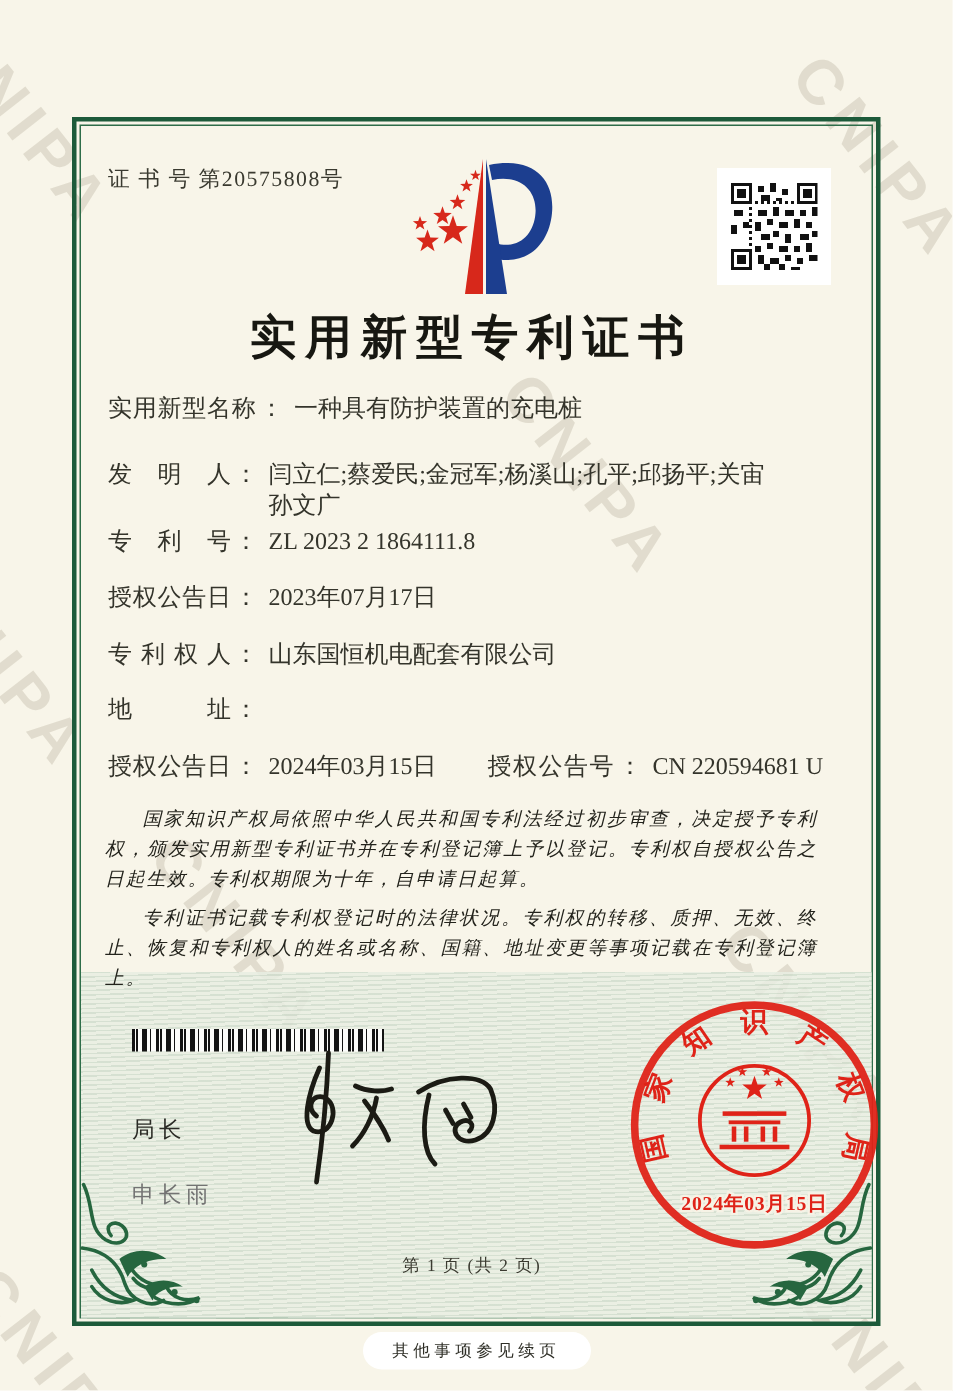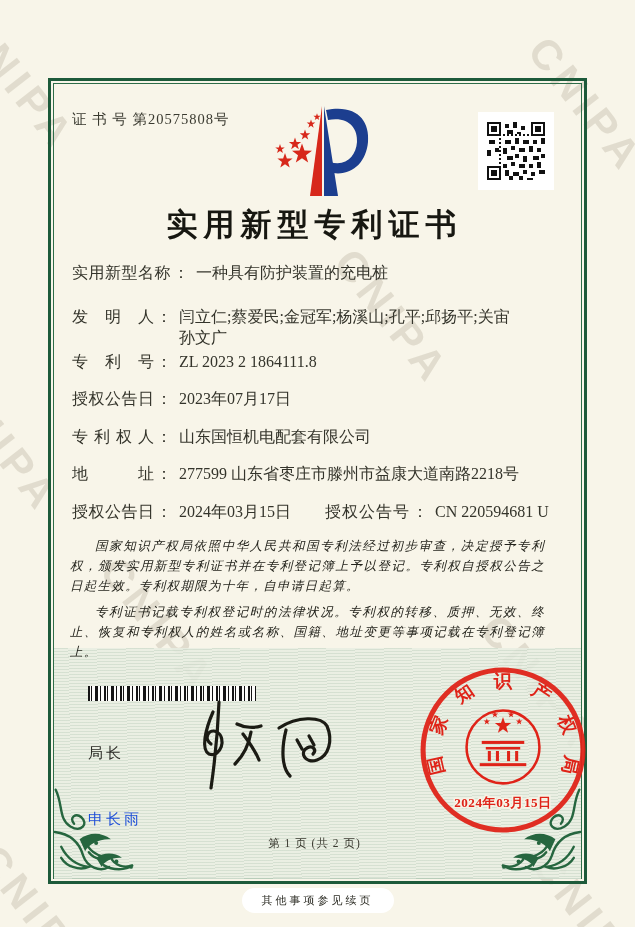--- a/index.html
+++ b/index.html
@@ -78,23 +78,23 @@
     background:repeating-linear-gradient(90deg,
       #141414 0 2px,#fdfdfb 2px 3px,#141414 3px 4px,#fdfdfb 4px 7px,
       #141414 7px 10px,#fdfdfb 10px 12px,#141414 12px 13px,#fdfdfb 13px 16px);
   }
   .officer-title{
     position:absolute; left:88px; top:744px; z-index:3;
     font-family:Liberation Serif, serif;
     font-size:15px; letter-spacing:3px; color:#2b2b26;
   }
   .officer-name{
-    position:absolute; left:88px; top:810px; z-index:3;
+    position:absolute; left:88px; top:787px; z-index:3;
     font-family:"Liberation Sans","DejaVu Sans",sans-serif;
-    font-size:15px; letter-spacing:3px; color:#1d4ed8;
+    font-size:15px; letter-spacing:3px; color:#737373;
   }
   .signature{position:absolute; left:185px; top:698px; z-index:3;}
   .seal{position:absolute; left:417px; top:664px; z-index:4;}
   .page-info{
     position:absolute; left:48px; top:836px; width:533px; z-index:3;
     text-align:center; font-size:11.5px; letter-spacing:1px; color:#3a3a30;
   }
   .note-box{
     position:absolute; left:50%; transform:translateX(-50%); top:888px; z-index:2;
     background:#ffffff; border-radius:13px; padding:5px 20px;
@@ -275,21 +275,20 @@
 
   <div class="field-row" style="top:426px">
     <span class="fl">专利权人</span>
     <span class="colon">：</span>
     <span class="fv">山东国恒机电配套有限公司</span>
   </div>
 
   <div class="field-row" style="top:463px">
     <span class="fl">地址</span>
     <span class="colon">：</span>
-    <span class="fv">277599 山东省枣庄市滕州市益康大道南路2218号</span>
   </div>
 
   <div class="field-row" style="top:501px">
     <span class="fl">授权公告日</span>
     <span class="colon">：</span>
     <span>2024年03月15日</span>
     <span class="pair2">
       <span class="fl">授权公告号</span>
       <span class="colon">：</span>
       <span>CN 220594681 U</span>

